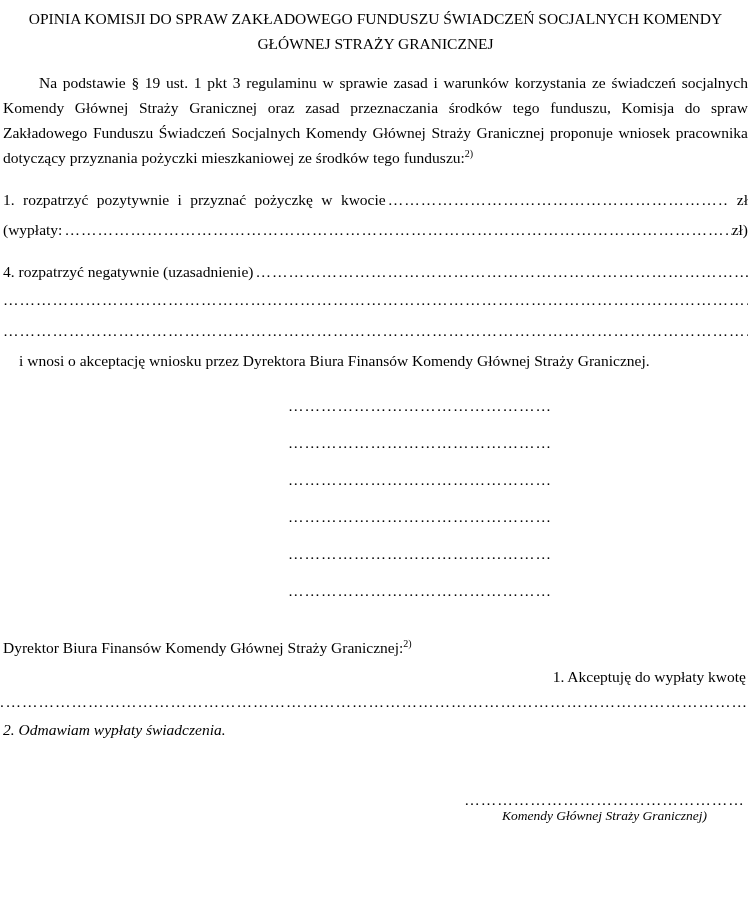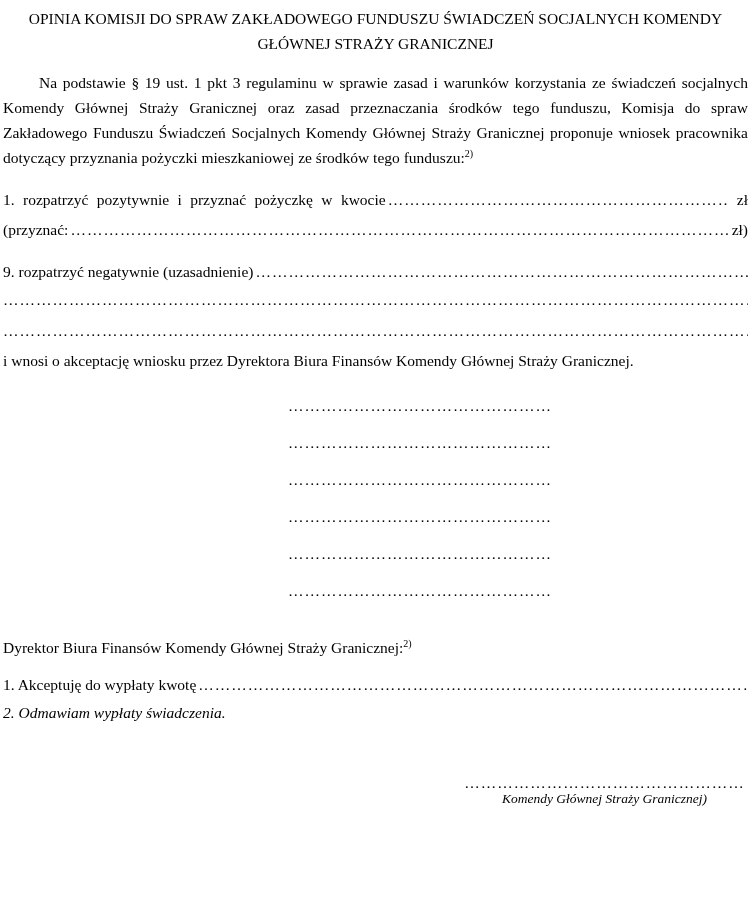--- a/index.html
+++ b/index.html
@@ -28,32 +28,32 @@
   .fill-line .label { white-space: nowrap; padding-right: 2px; }
   .dotfill { flex: 1 1 auto; overflow: hidden; white-space: nowrap; letter-spacing: 1px; }
 
   .opt1-l1 { margin-top: 17px; }
   .opt1-l1 .label { word-spacing: 4.5px; }
   .opt1-l1 .unit { padding-left: 8px; }
   .opt1-l2 { margin-top: 5px; }
 
   .opt2-l1 { margin-top: 17px; }
   .dotrow { line-height: 31px; overflow: hidden; white-space: nowrap; letter-spacing: 1px; }
-  .closing { margin: 2px 0 0 0; line-height: 25px; }
+  .closing { margin: 2px 0 0 16px; line-height: 25px; }
 
   .sign-heading { margin: 44px 0 0 0; text-align: justify; line-height: 25px; }
   .sig-lines { margin-top: 14px; }
   .sig-row {
     height: 37px; line-height: 37px;
     margin-left: 285px; width: 264px;
     overflow: hidden; white-space: nowrap; letter-spacing: 1px;
   }
 
   .director-heading { margin: 26px 0 0 0; line-height: 25px; }
-  .dir-item1 { margin-top: 12px; }
+  .dir-item1 { margin-top: 4px; flex-direction: column; }
   .dir-item2 { margin: 3px 0 0 0; line-height: 25px; font-style: italic; }
 
   .footer-sign { margin: 50px 1px 0 auto; width: 285px; text-align: center; }
   .footer-dots { overflow: hidden; white-space: nowrap; line-height: 16px; letter-spacing: 1px; }
   .footer-caption { font-style: italic; font-size: 13.5px; line-height: 16px; }
 </style>
 </head>
 <body>
 
 <div class="page">
@@ -65,27 +65,27 @@
 
   <p class="intro"><span>Na podstawie § 19 ust. 1 pkt 3 regulaminu w sprawie zasad i warunków korzystania ze świadczeń socjalnych Komendy Głównej Straży Granicznej oraz zasad przeznaczania środków tego funduszu, Komisja do spraw Zakładowego Funduszu Świadczeń Socjalnych Komendy Głównej Straży Granicznej proponuje wniosek pracownika dotyczący przyznania pożyczki mieszkaniowej ze środków tego funduszu:</span><sup class="fn">2)</sup></p>
 
   <div class="fill-line opt1-l1">
     <span class="label">1. rozpatrzyć pozytywnie i przyznać pożyczkę w kwocie</span>
     <span class="dotfill">…………………………………………………………………………………………………………………………………………………………</span>
     <span class="unit">zł</span>
   </div>
 
   <div class="fill-line opt1-l2">
-    <span class="label">(przyznać:</span>
+    <span class="label">(wypłaty:</span>
     <span class="dotfill">…………………………………………………………………………………………………………………………………………………………</span>
     <span>zł)</span>
   </div>
 
   <div class="fill-line opt2-l1">
-    <span class="label">9. rozpatrzyć negatywnie (uzasadnienie)</span>
+    <span class="label">4. rozpatrzyć negatywnie (uzasadnienie)</span>
     <span class="dotfill">…………………………………………………………………………………………………………………………………………………………</span>
   </div>
   <div class="dotrow">…………………………………………………………………………………………………………………………………………………………</div>
   <div class="dotrow">…………………………………………………………………………………………………………………………………………………………</div>
 
   <p class="closing">i wnosi o akceptację wniosku przez Dyrektora Biura Finansów Komendy Głównej Straży Granicznej.</p>
 
 
   <div class="sig-lines">
     <div class="sig-row">……………………………………………</div>

